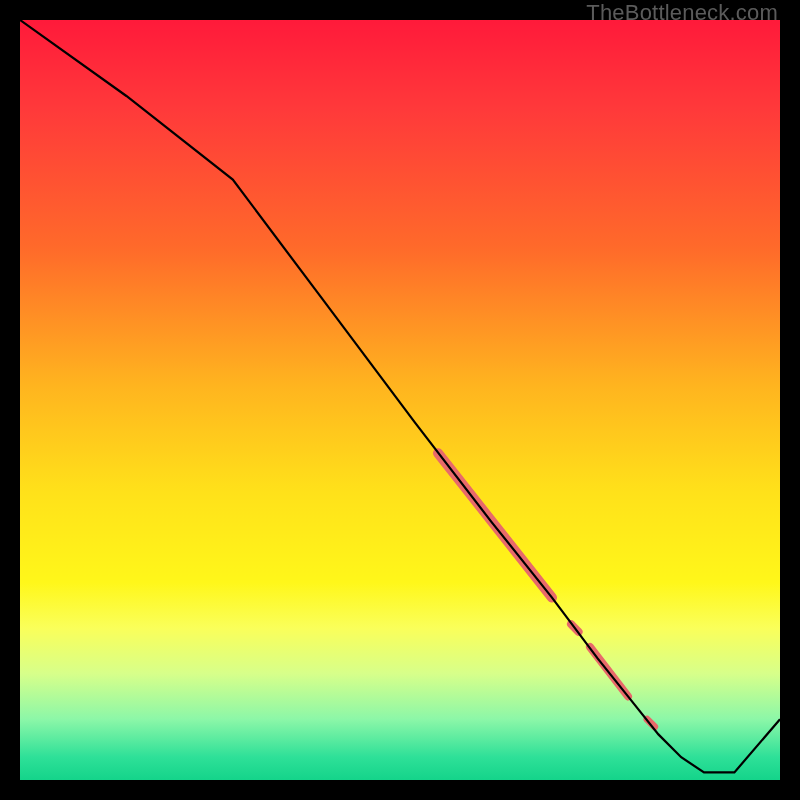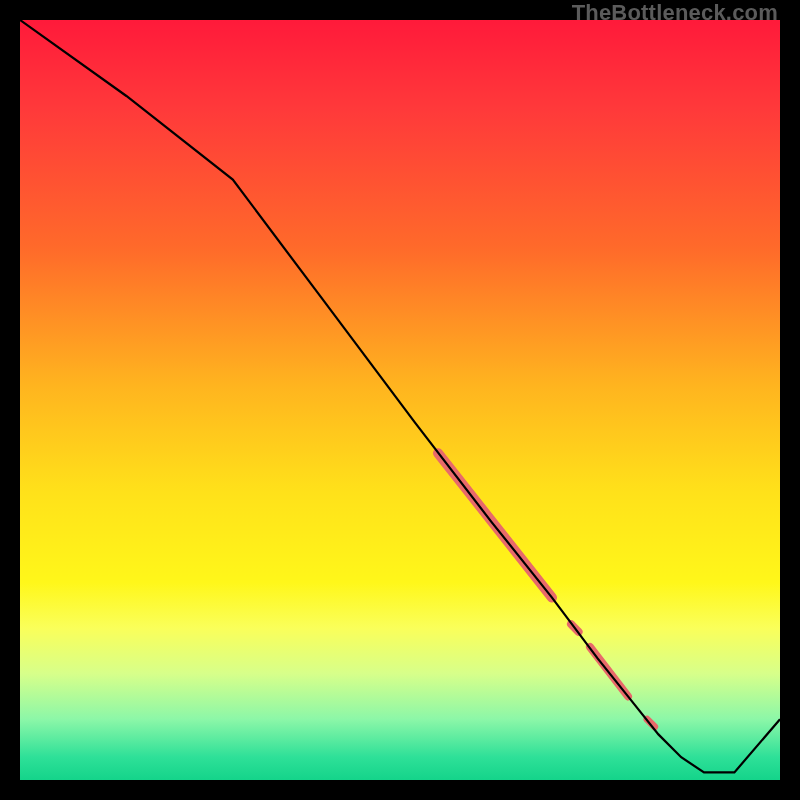--- a/index.html
+++ b/index.html
@@ -26,21 +26,21 @@
     box-sizing: border-box;
     border: 3px solid #000;
     overflow: hidden;
   }
   .watermark {
     position: absolute;
     top: 0px;
     right: 22px;
     color: #5b5b5b;
     font-size: 22px;
-    font-weight: 700;
+    font-weight: 400;
     letter-spacing: 0.2px;
     pointer-events: none;
     z-index: 5;
   }
   svg { display: block; }
 </style>
 </head>
 <body>
 
 <div class="outer">

